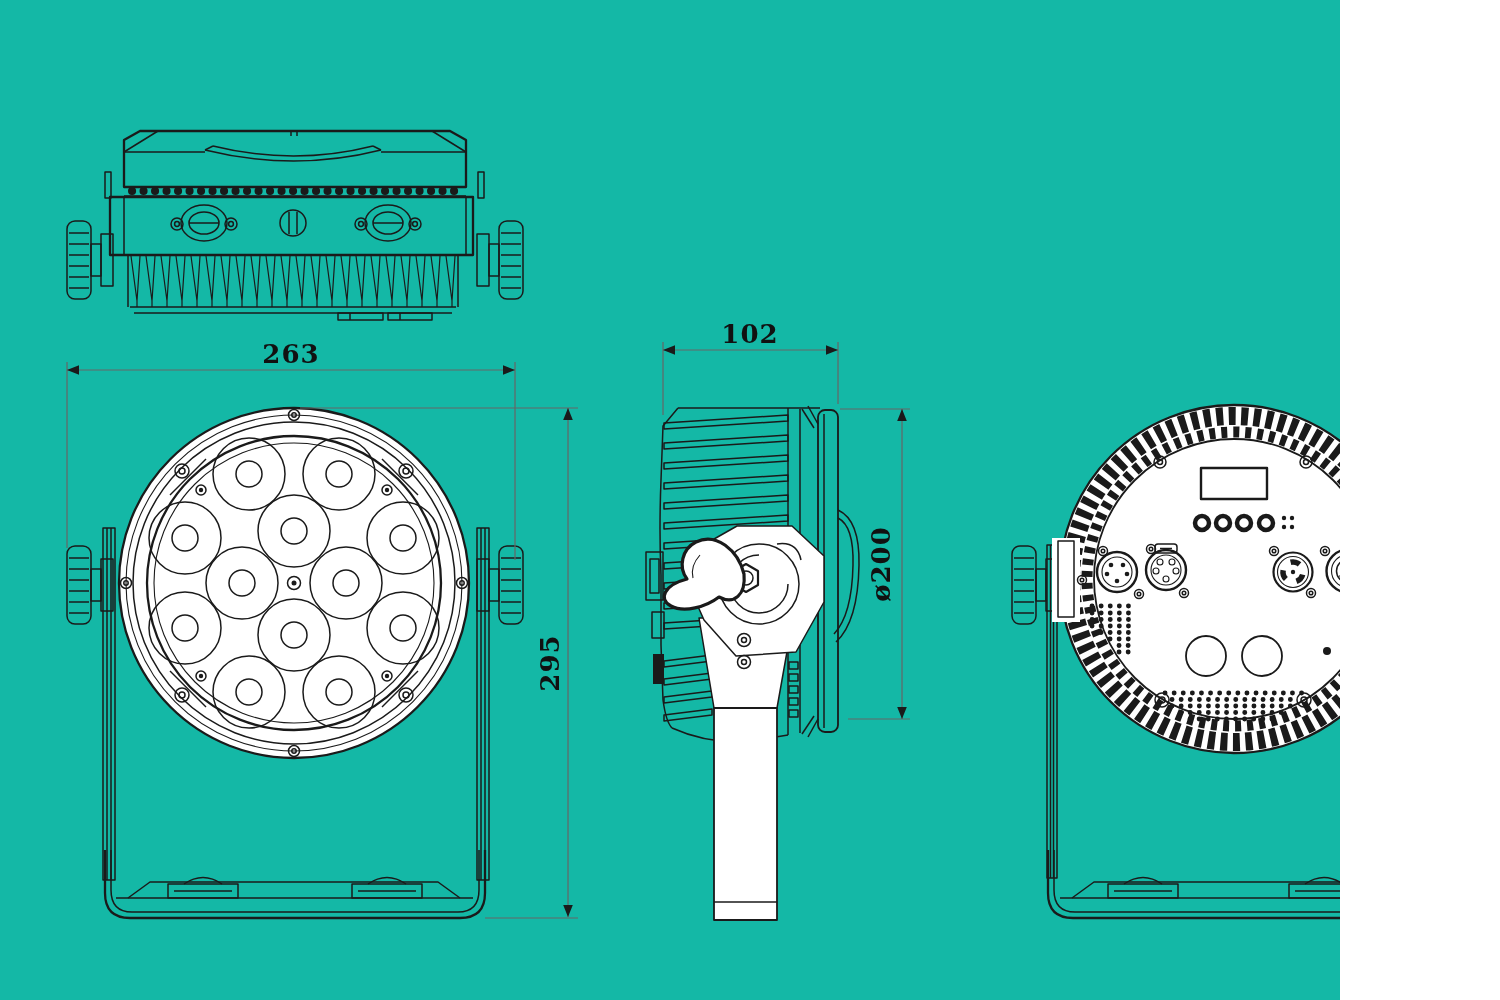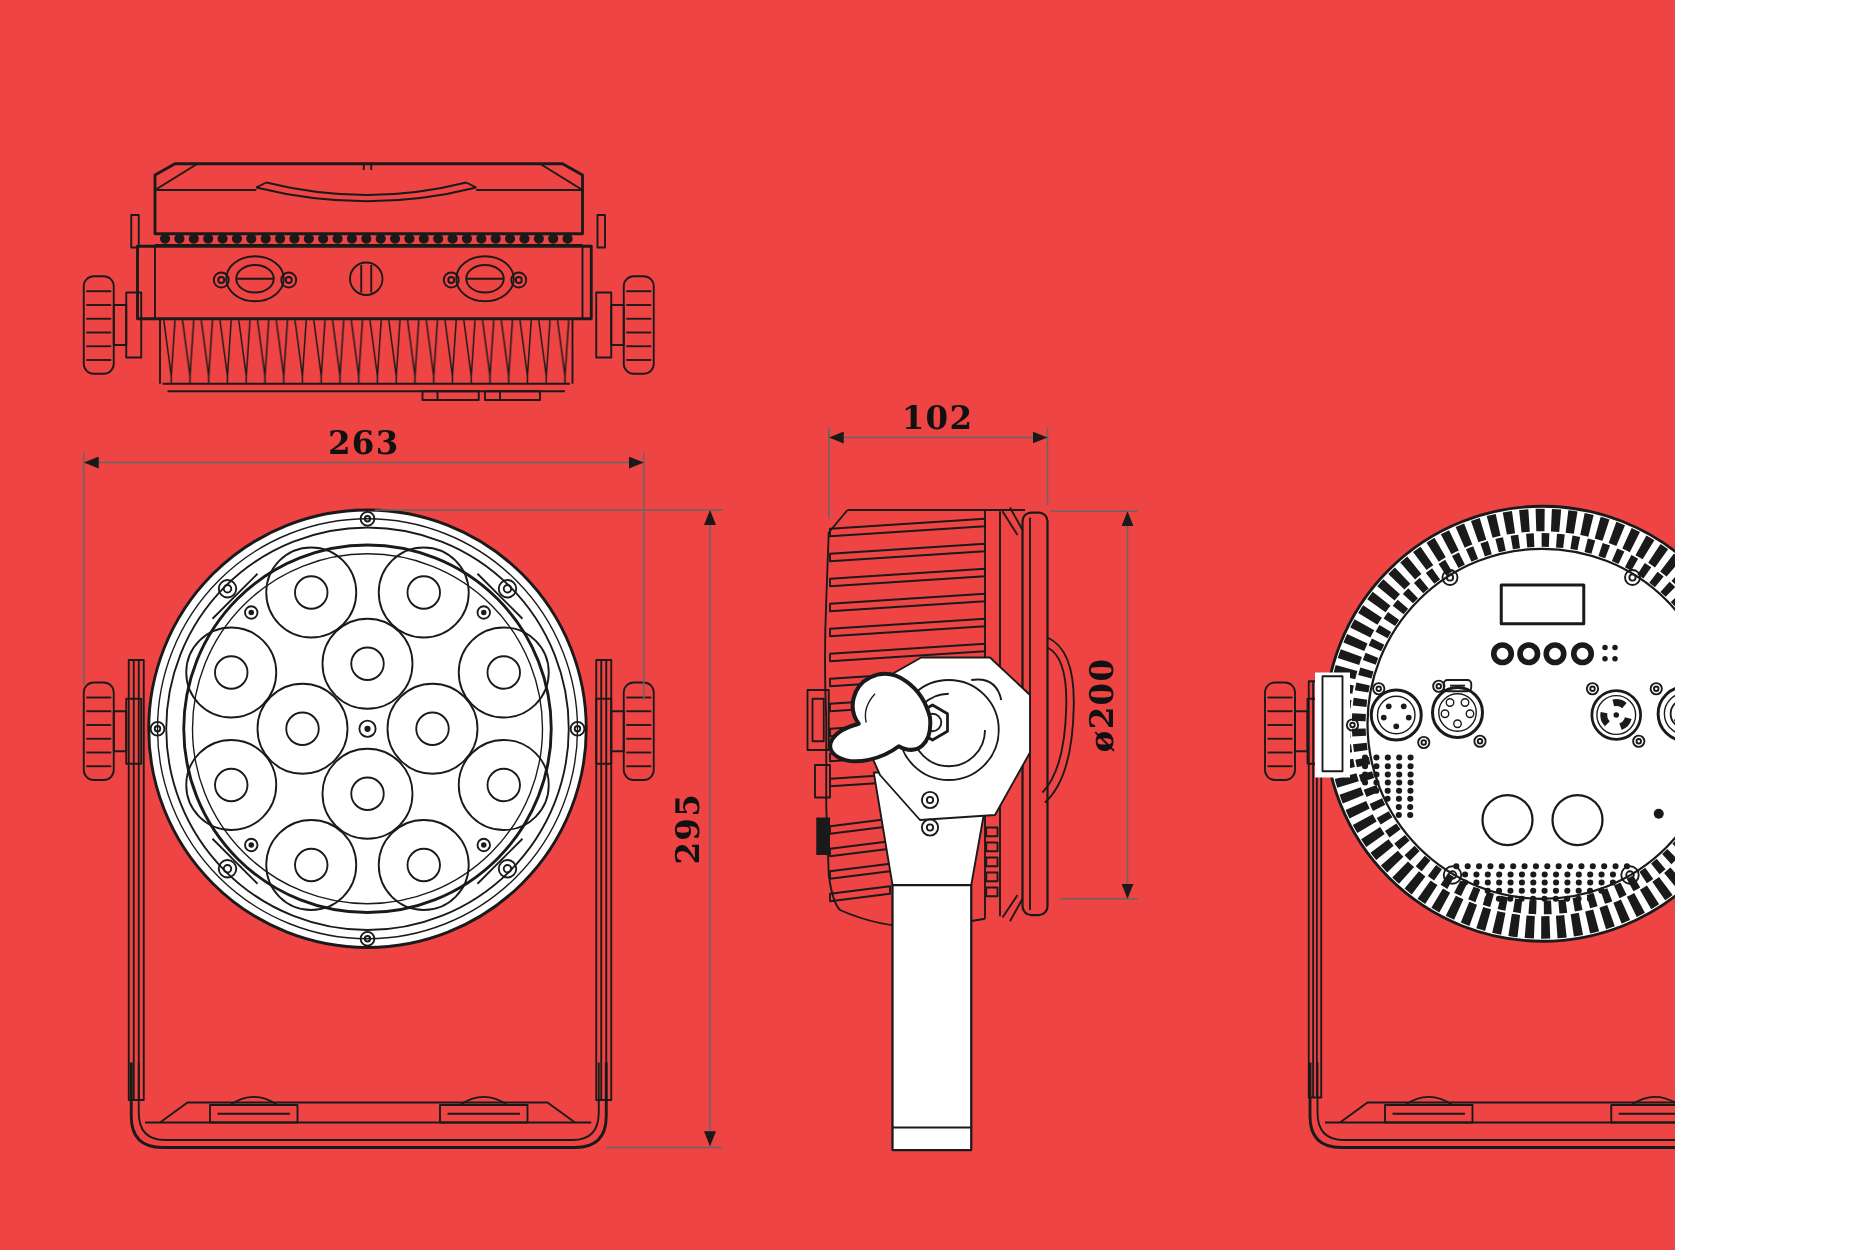--- a/index.html
+++ b/index.html
@@ -1,16 +1,16 @@
 <!DOCTYPE html>
 <html><head>
 <meta charset="utf-8">
 <style>
   html,body{margin:0;padding:0;background:#ffffff;}
-  .page{width:1340px;height:1000px;background:#ef4444;position:relative;overflow:hidden;
+  .page{width:1340px;height:1000px;background:#14b8a6;position:relative;overflow:hidden;
         font-family:"DejaVu Serif","Liberation Serif",serif;}
   svg{display:block;}
   .ln{stroke:#1a1a1a;fill:none;stroke-width:1.5;stroke-linejoin:round;stroke-linecap:butt;}
   .ln2{stroke:#1a1a1a;fill:none;stroke-width:2.3;stroke-linejoin:round;}
   .thin{stroke:#1a1a1a;fill:none;stroke-width:1.1;}
   .wfill{fill:#ffffff;}
   .blk{fill:#1a1a1a;stroke:none;}
   .dim{stroke:#666666;fill:none;stroke-width:1.2;}
   .dimtxt{fill:#111111;font-family:"DejaVu Serif","Liberation Serif",serif;
           font-weight:700;font-size:26px;letter-spacing:1px;}

